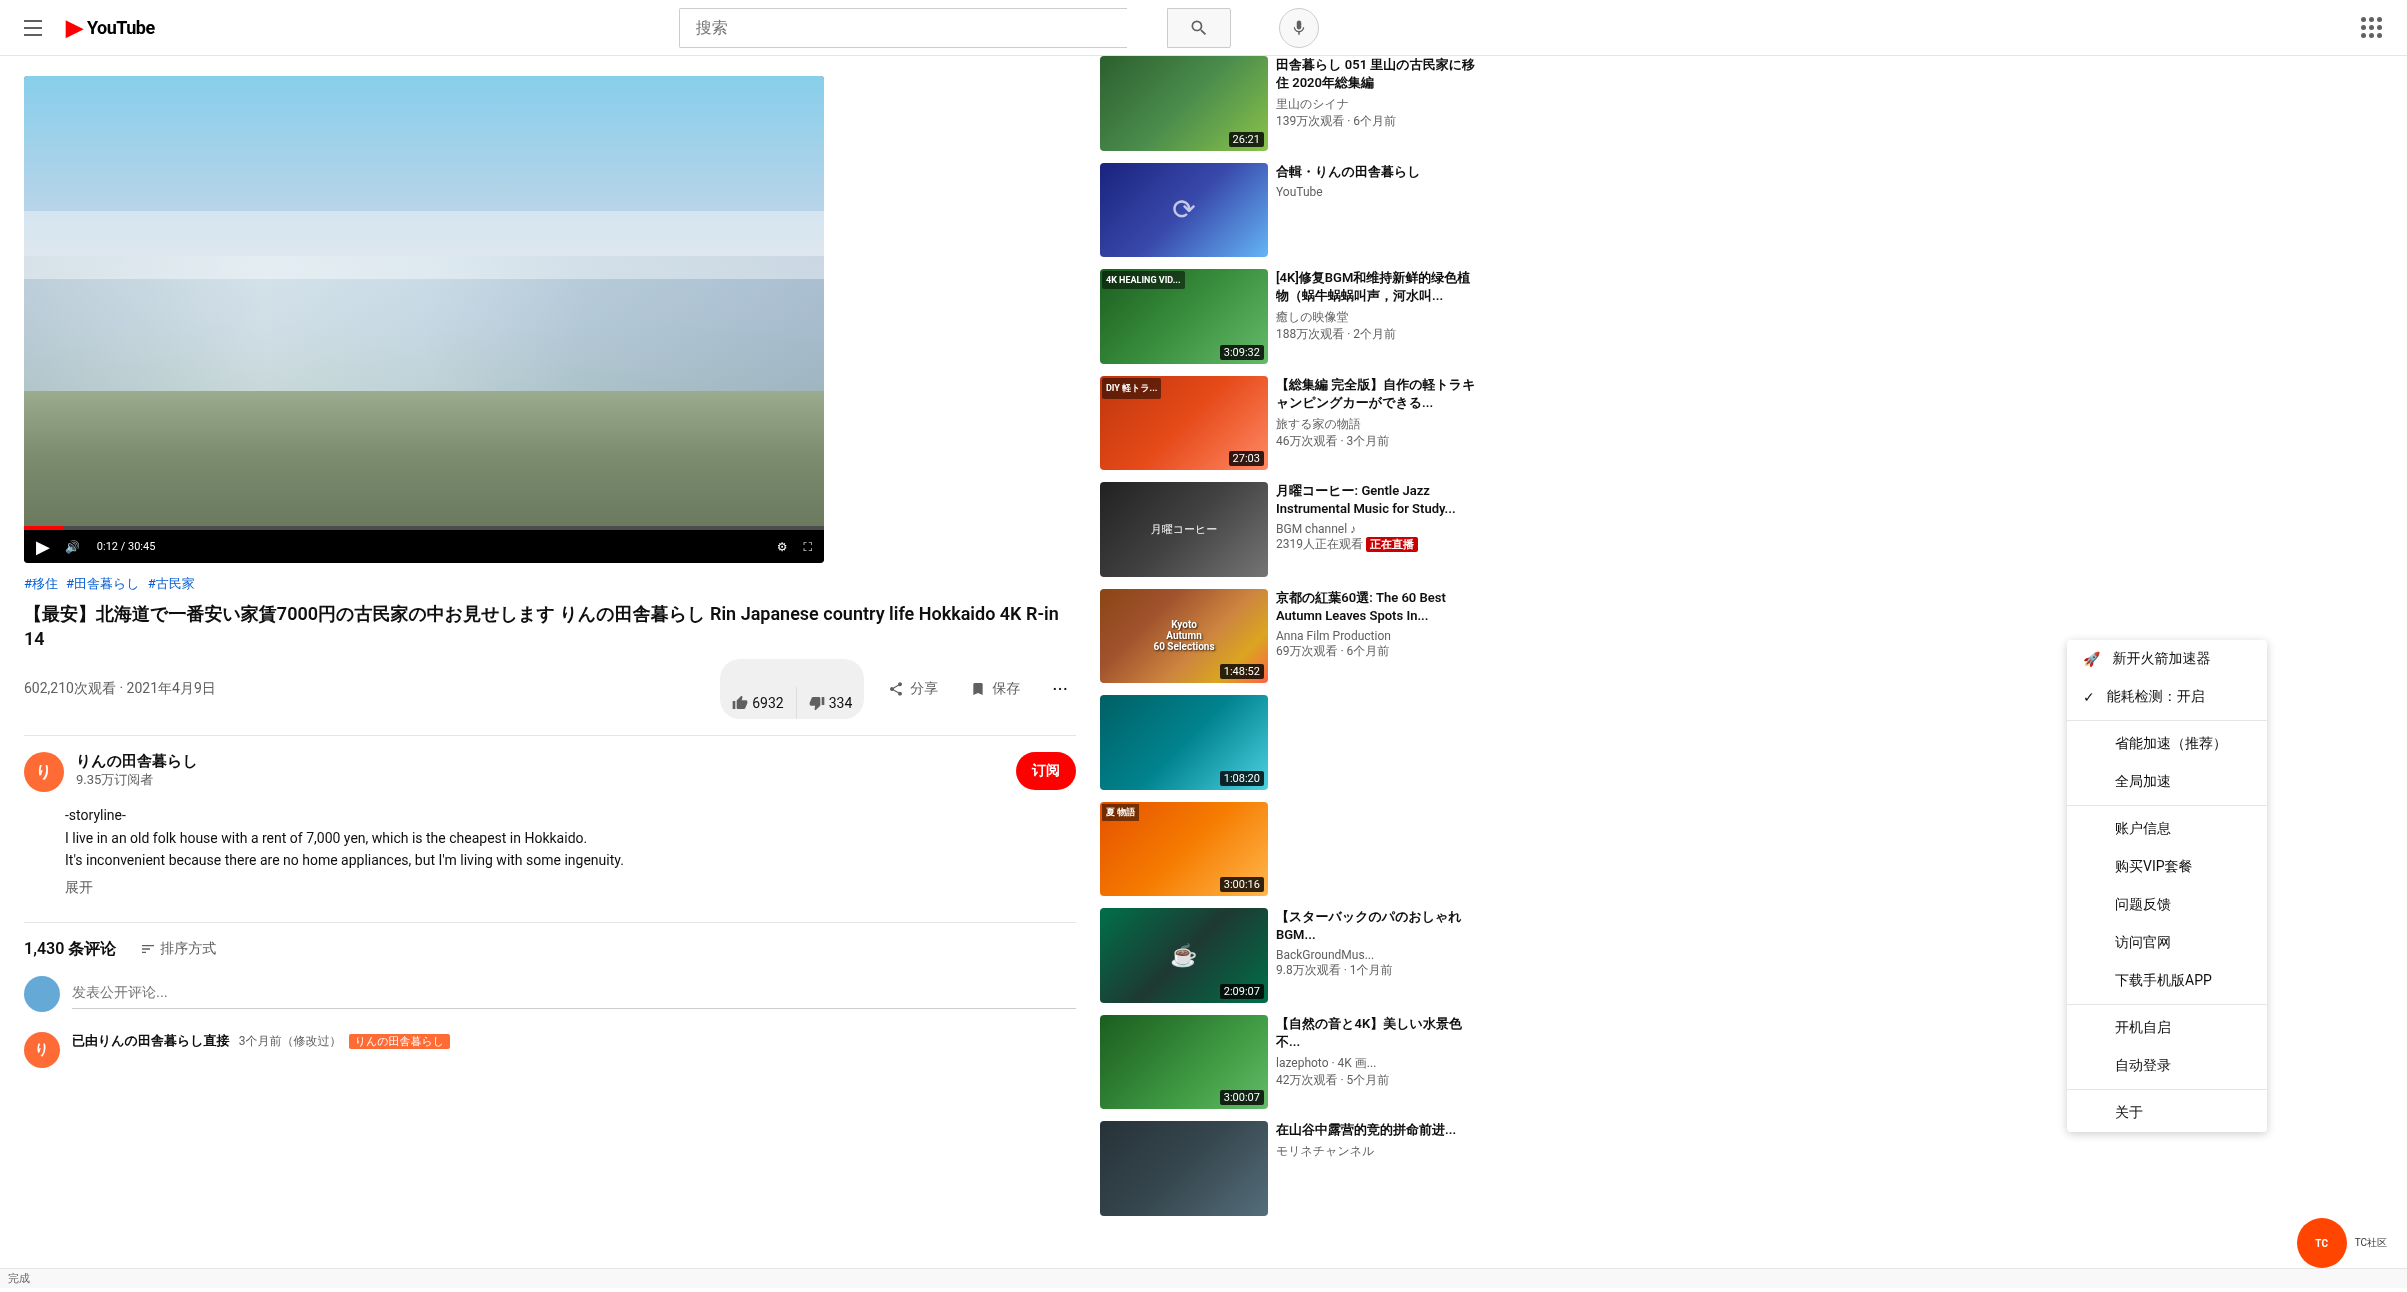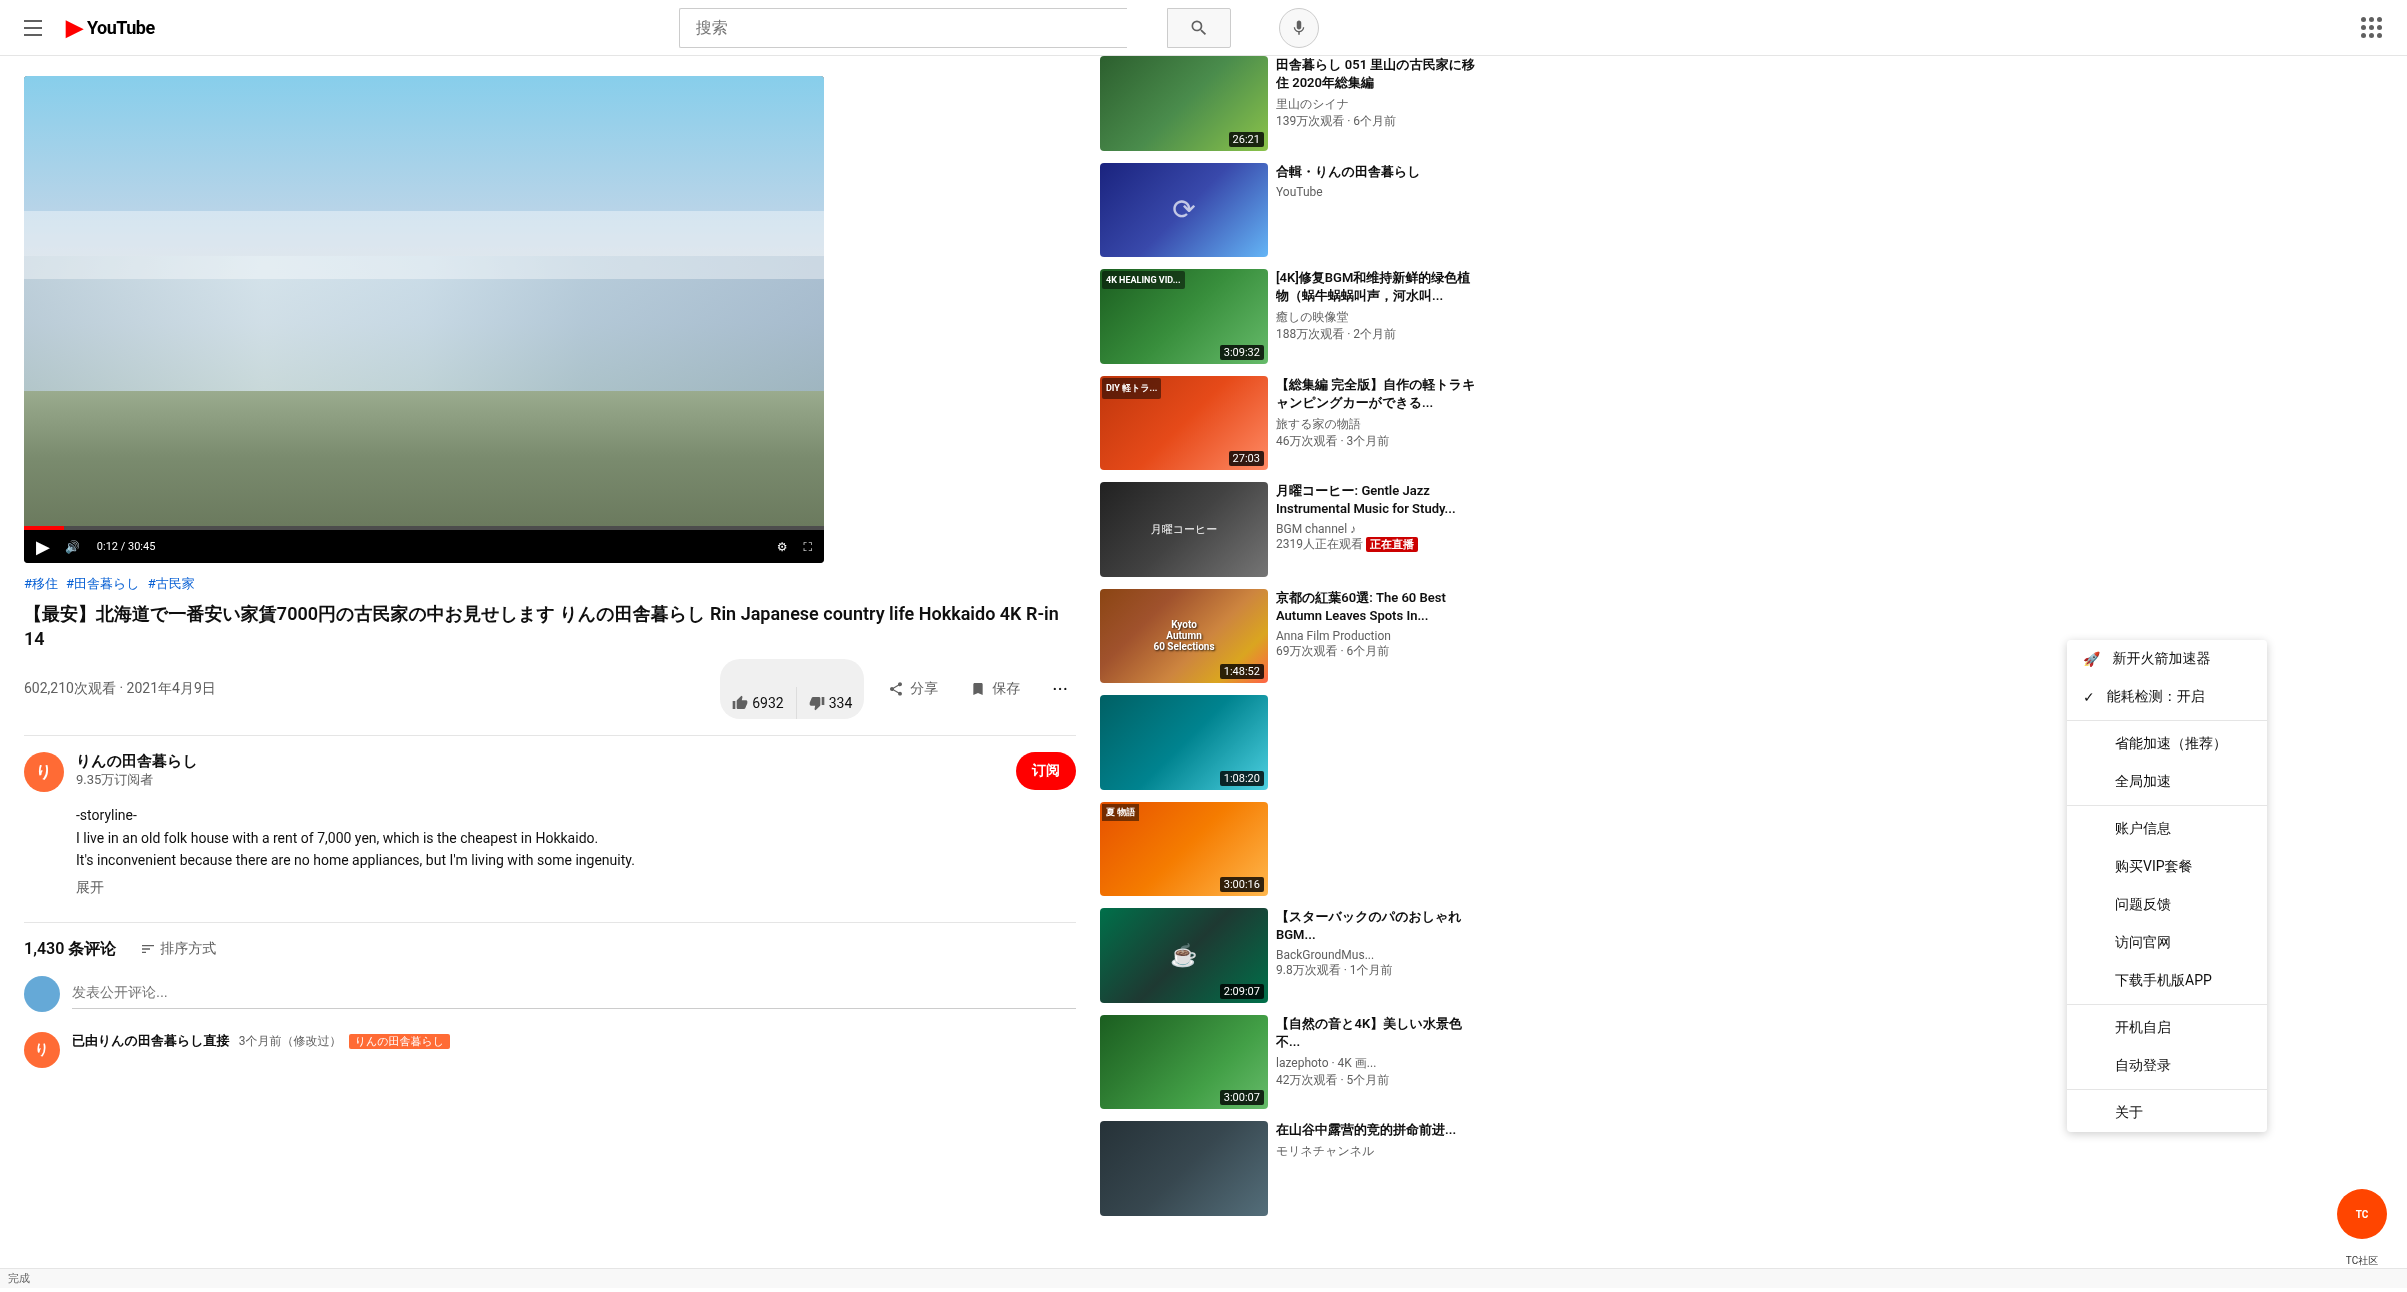--- a/index.html
+++ b/index.html
@@ -104,21 +104,21 @@
     
     
     .channel-row { display: flex; align-items: flex-start; margin-top: 16px; padding-top: 16px; border-top: 1px solid #e5e5e5; gap: 12px; }
     .channel-avatar { width: 40px; height: 40px; border-radius: 50%; background: #ff6b35; display: flex; align-items: center; justify-content: center; color: #fff; font-weight: bold; font-size: 16px; flex-shrink: 0; }
     .channel-info { flex: 1; }
     .channel-name { font-weight: 600; font-size: 15px; }
     .subscriber-count { color: #606060; font-size: 13px; }
     .subscribe-btn { background: #ff0000; color: #fff; border: none; padding: 10px 16px; border-radius: 20px; cursor: pointer; font-size: 14px; font-weight: 600; }
     
     
-    .description { margin-top: 12px; margin-left: 52px; font-size: 14px; line-height: 1.6; }
+    .description { margin-top: 12px; margin-left: 41px; font-size: 14px; line-height: 1.6; }
     .desc-text { color: #0f0f0f; }
     .desc-expand { color: #606060; cursor: pointer; margin-top: 4px; }
     
     
     .comments-section { margin-top: 24px; border-top: 1px solid #e5e5e5; padding-top: 16px; }
     .comments-header { display: flex; align-items: center; gap: 24px; margin-bottom: 16px; }
     .comments-count { font-size: 16px; font-weight: 600; }
     .sort-btn { display: flex; align-items: center; gap: 4px; color: #606060; cursor: pointer; font-size: 14px; }
     
     .comment-input-row { display: flex; gap: 12px; align-items: flex-start; margin-bottom: 20px; }
@@ -510,20 +510,20 @@
     <span style="width:20px;"></span>
     <span>自动登录</span>
   </div>
   <div class="context-menu-divider"></div>
   <div class="context-menu-item">
     <span style="width:20px;"></span>
     <span>关于</span>
   </div>
 </div>
 
-<div style="position:fixed;bottom:24px;right:20px;display:flex;flex-direction:column;align-items:center;gap:15px;z-index:150;">
+<div style="position:fixed;bottom:24px;right:20px;display:flex;flex-direction:row;align-items:center;gap:8px;z-index:150;">
   <div style="width:50px;height:50px;background:#ff4500;border-radius:50%;display:flex;align-items:center;justify-content:center;color:white;font-size:10px;font-weight:bold;">TC</div>
   <div style="font-size:10px;color:#333;">TC社区</div>
 </div>
 
 <div class="status-bar">
   <span>完成</span>
 </div>
 
 </body></html>

